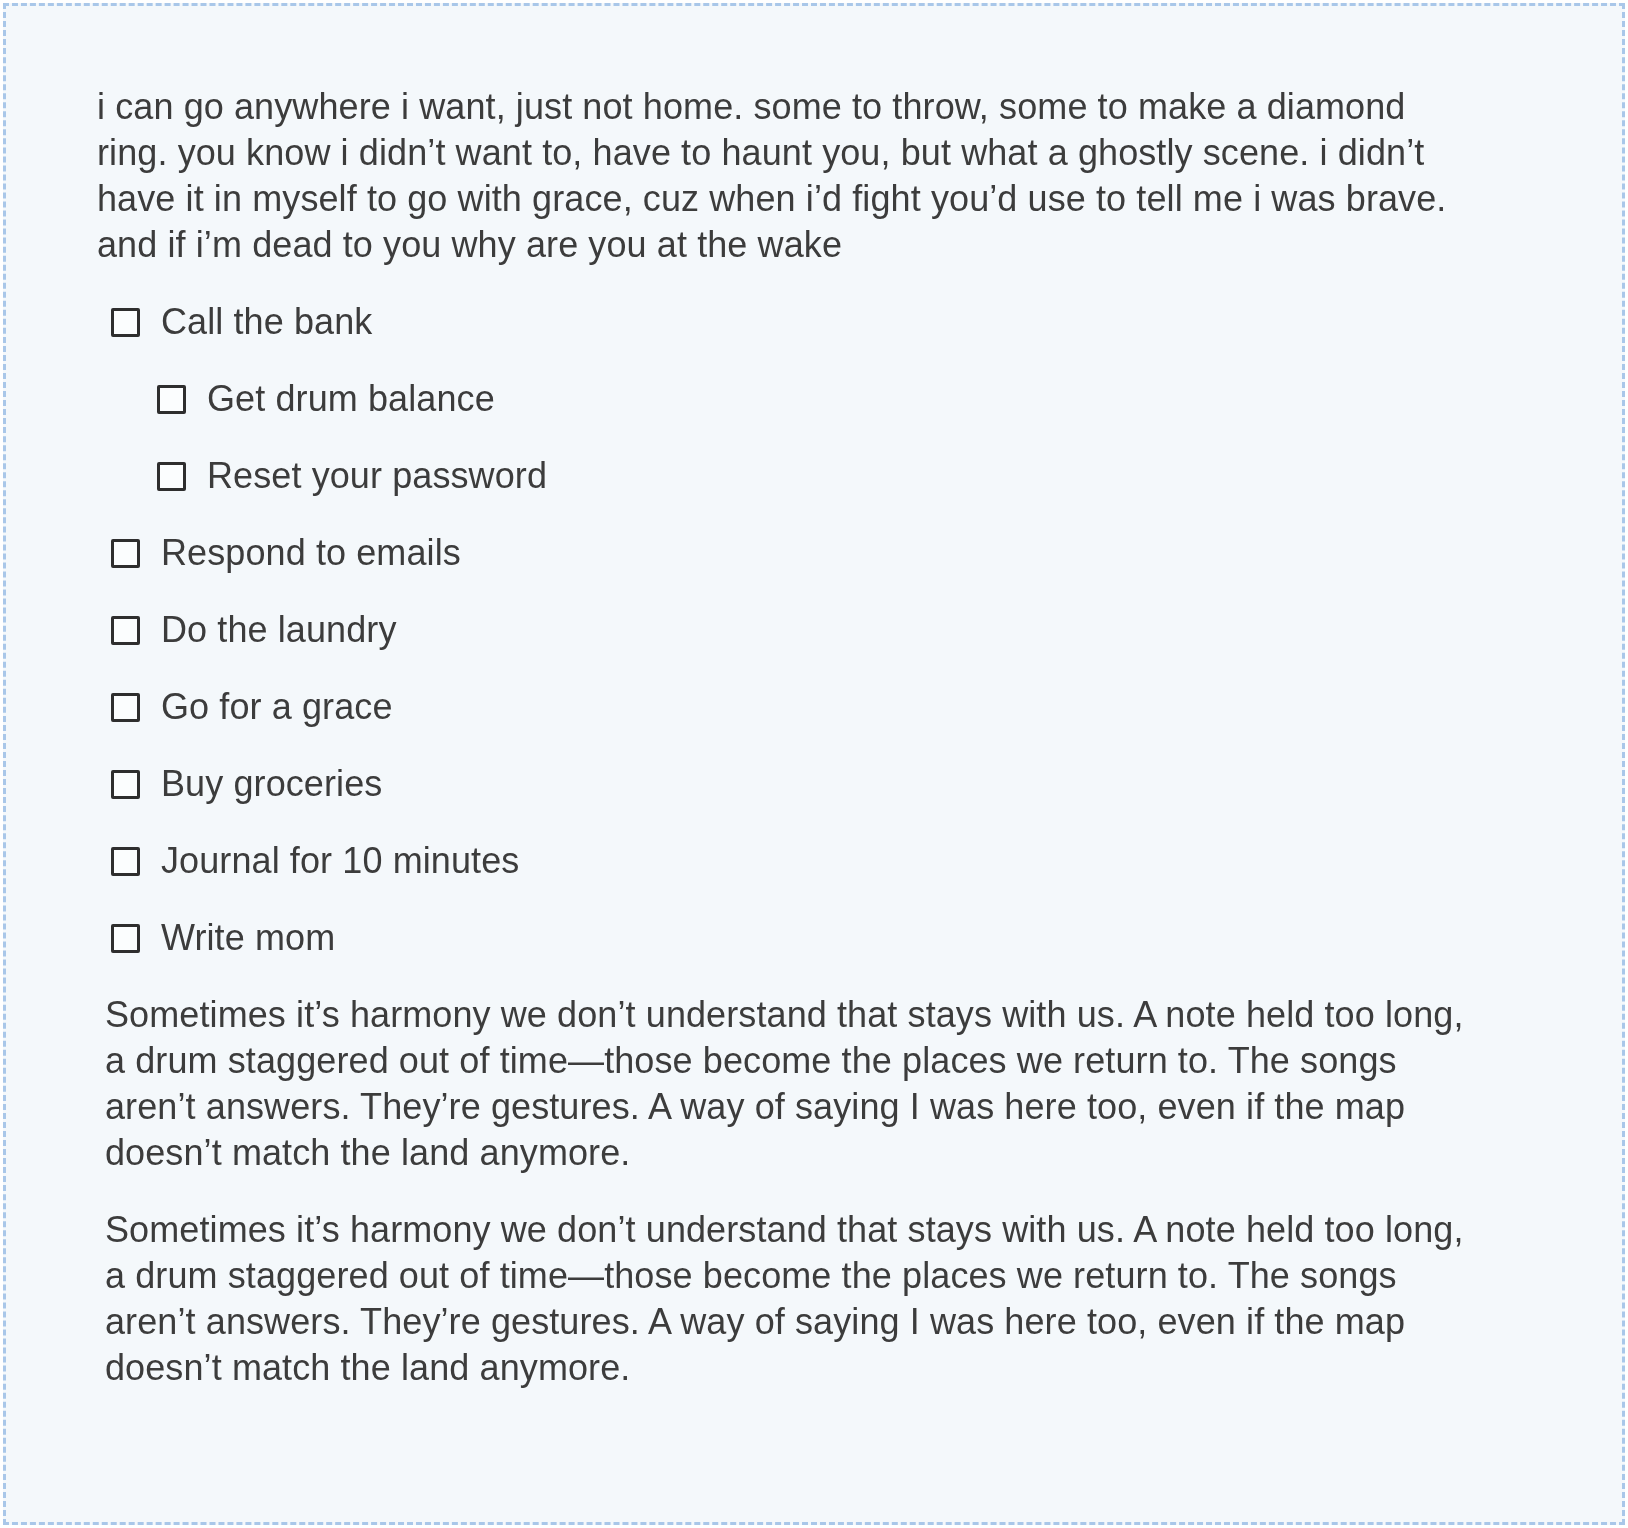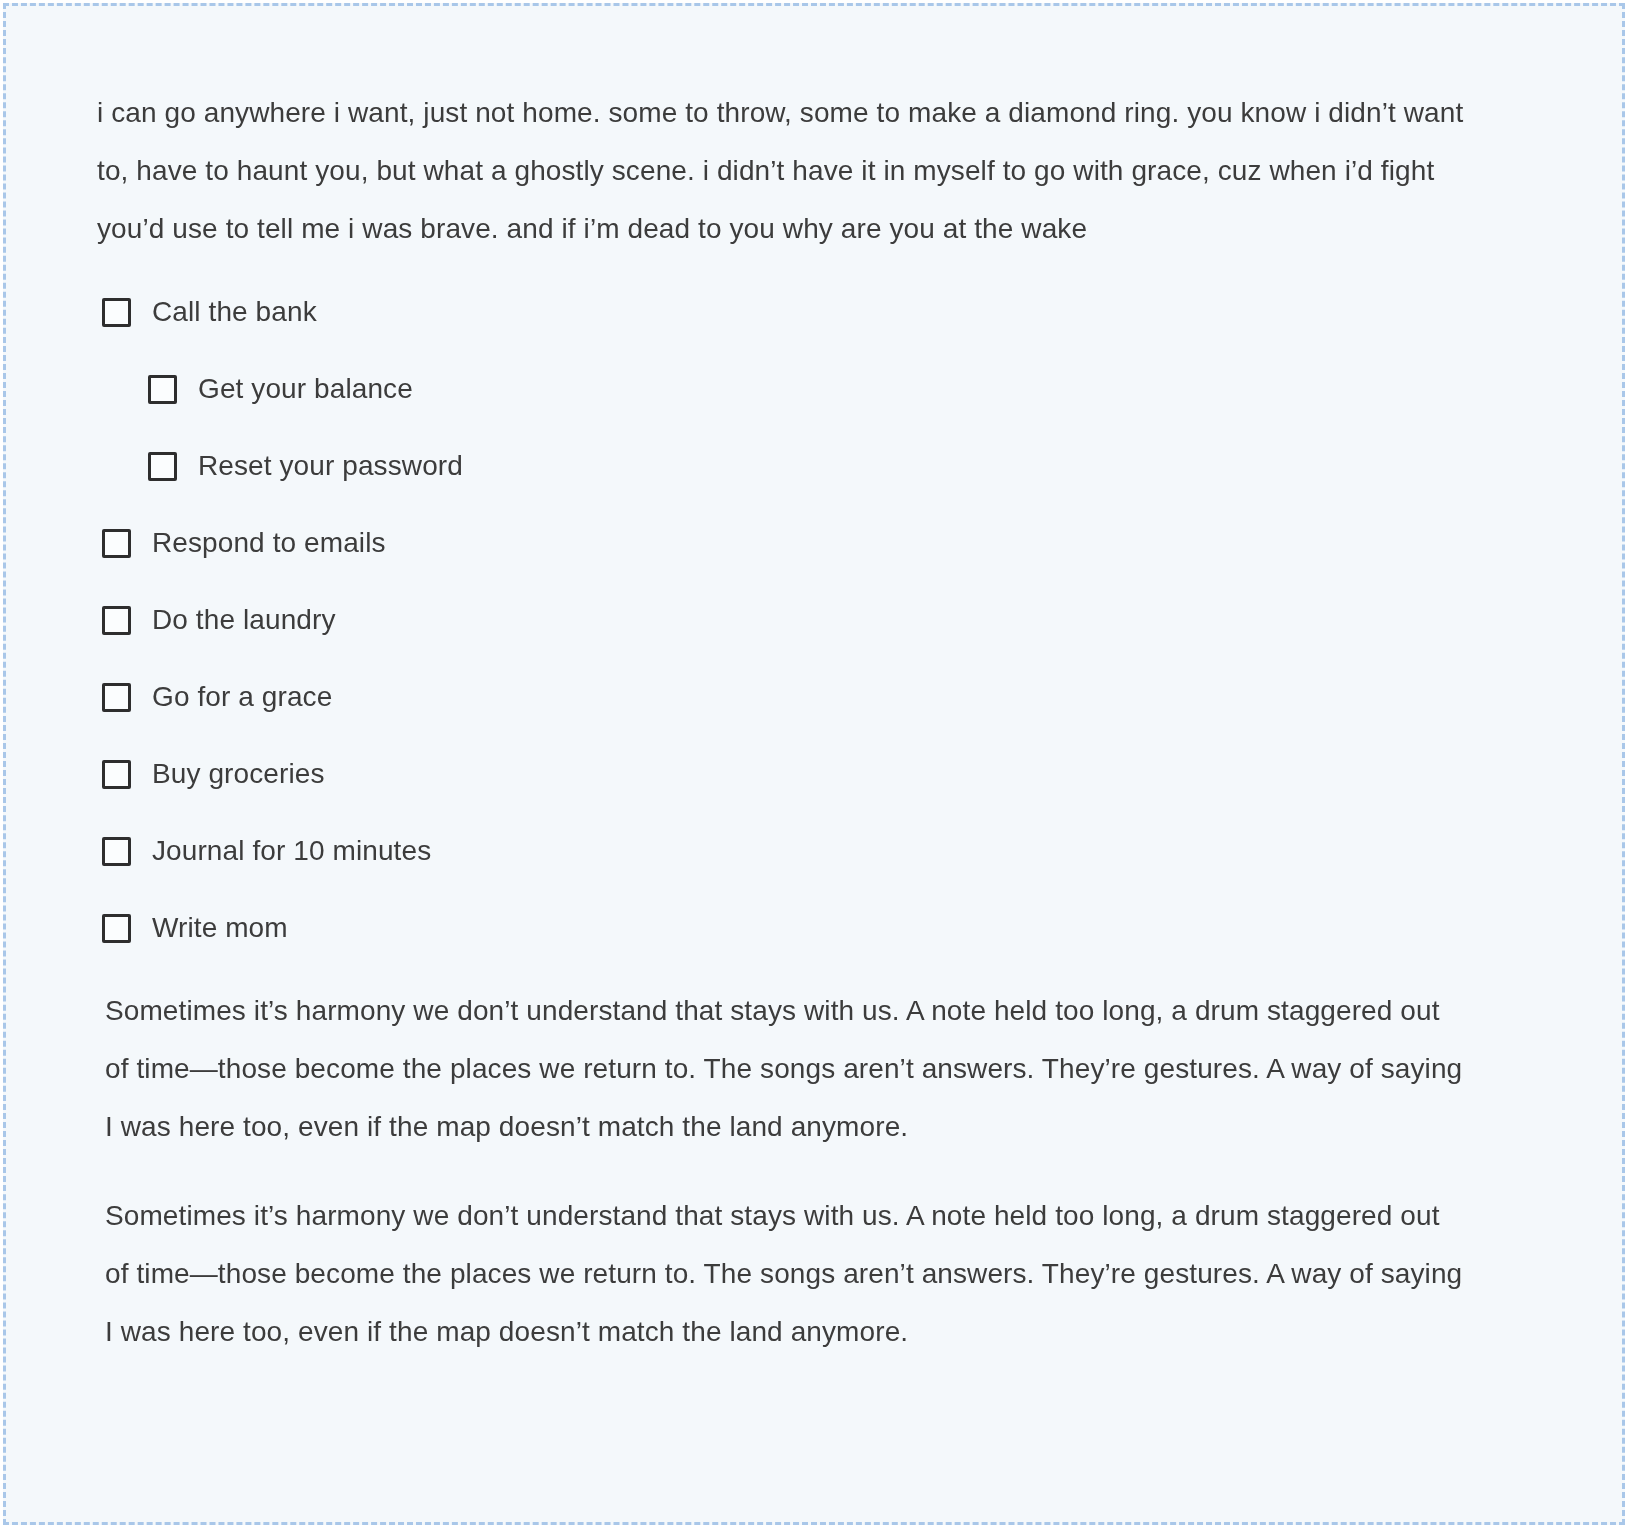--- a/index.html
+++ b/index.html
@@ -20,30 +20,30 @@
     inset: 3px;
     border: 3px dashed #a9c7e9;
     background: #f4f8fb;
     box-sizing: border-box;
     overflow: hidden;
   }
   .content {
     padding: 78px 90px 0 91px;
     max-width: 1372px;
     color: #3c3c3c;
-    font-size: 28px;
-    line-height: 58px;
+    font-size: 36px;
+    line-height: 46px;
     letter-spacing: 0.1px;
   }
   .para {
     margin: 0 0 31px 0;
     white-space: pre-wrap;
   }
   .todo-list {
-    margin: 5px;
+    margin: 14px;
     padding: 0;
     text-align: center;
   }
   .todo-row {
     display: flex;
     align-items: center;
     height: 46px;
     margin: 0 0 31px 0;
   }
   .todo-row.indent-1 {
@@ -78,21 +78,21 @@
 
       <div class="todo-list">
 
         <div class="todo-row">
           <span class="todo-checkbox"></span>
           <span class="todo-label">Call the bank</span>
         </div>
 
         <div class="todo-row indent-1">
           <span class="todo-checkbox"></span>
-          <span class="todo-label">Get your balance</span>
+          <span class="todo-label">Get drum balance</span>
         </div>
 
         <div class="todo-row indent-1">
           <span class="todo-checkbox"></span>
           <span class="todo-label">Reset your password</span>
         </div>
 
         <div class="todo-row">
           <span class="todo-checkbox"></span>
           <span class="todo-label">Respond to emails</span>

